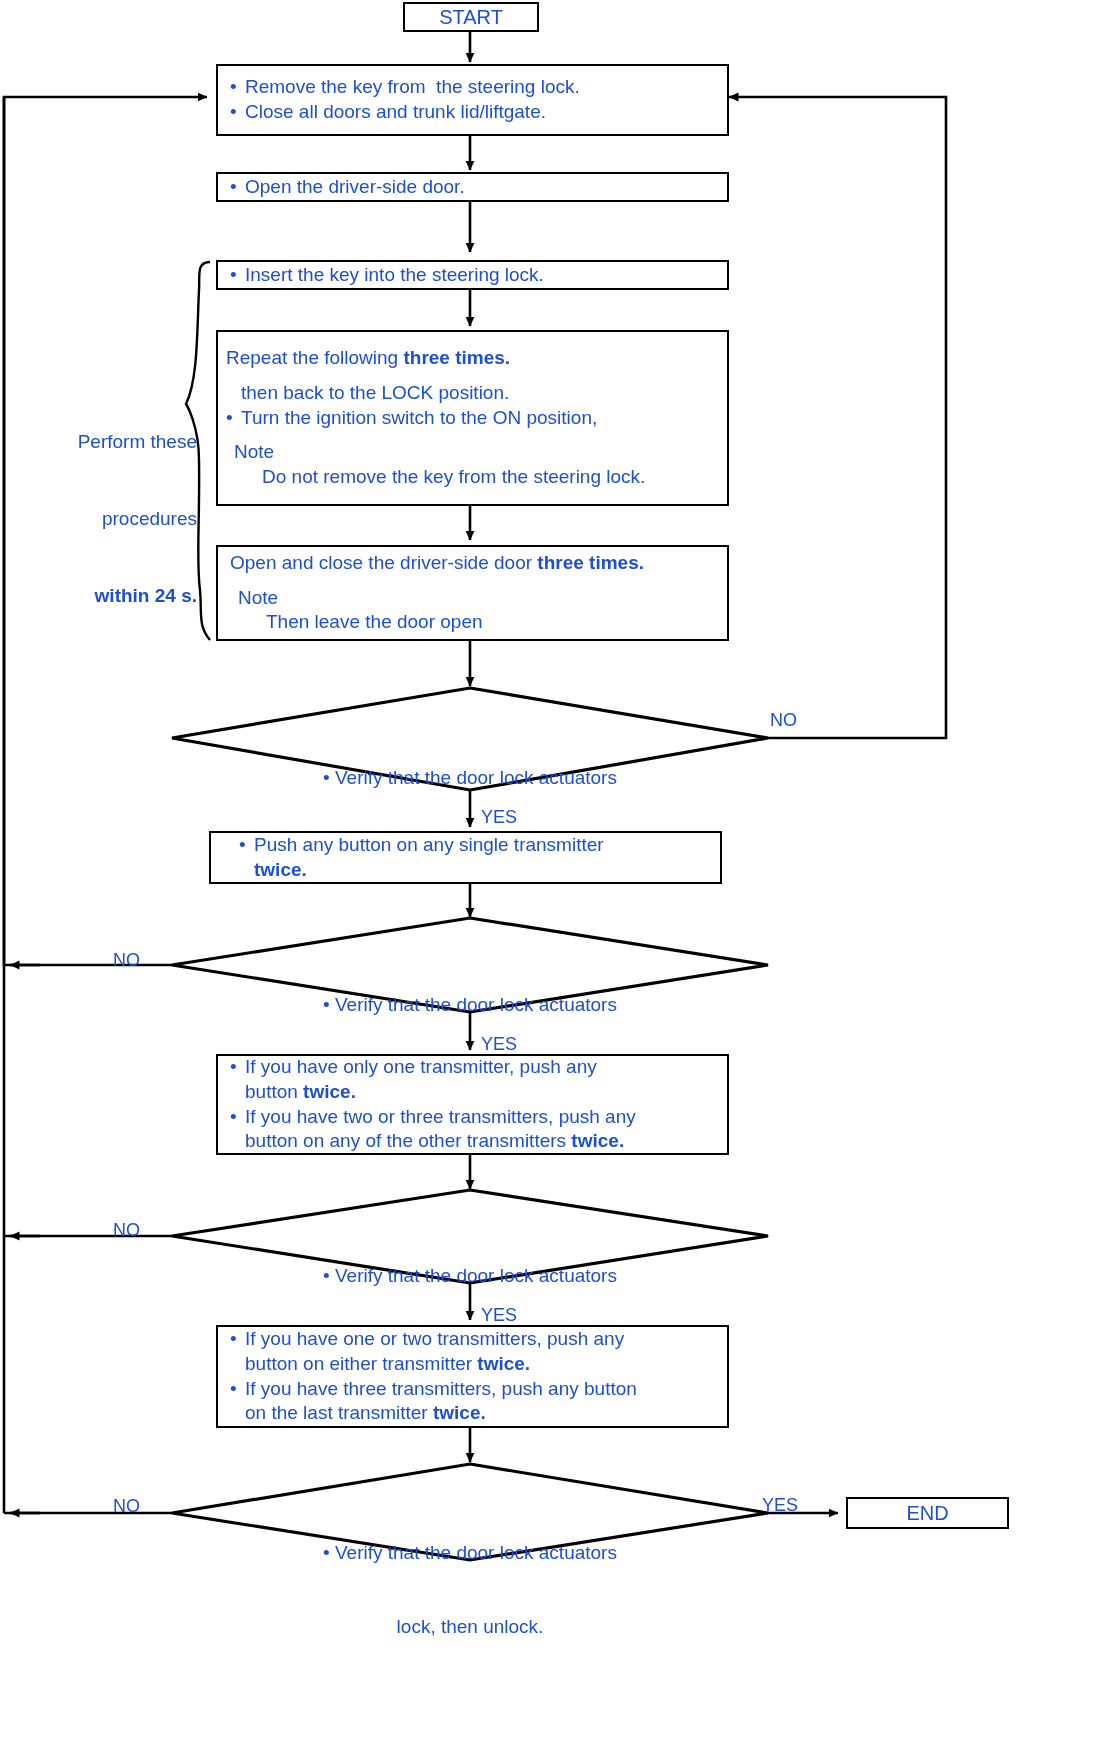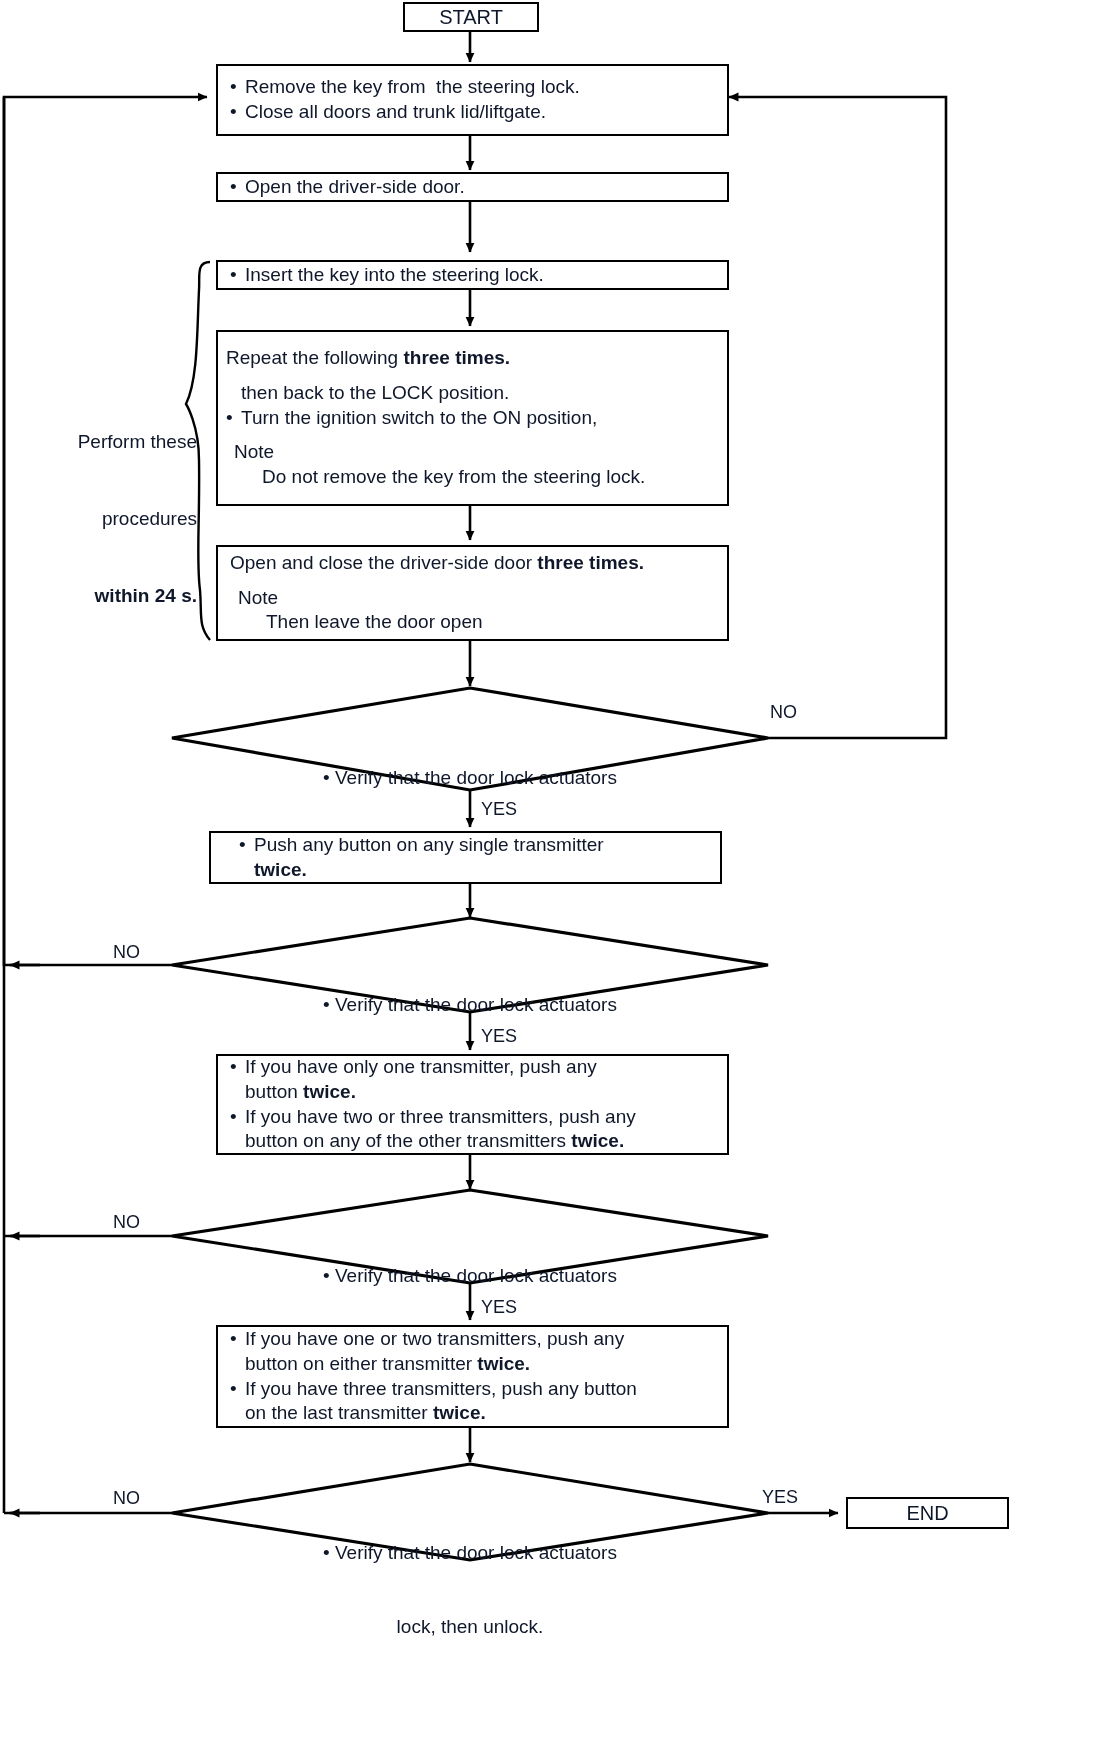--- a/index.html
+++ b/index.html
@@ -6,21 +6,21 @@
     margin: 0;
     padding: 0;
     background: #ffffff;
   }
   #canvas {
     position: relative;
     width: 1114px;
     height: 1751px;
     background: #ffffff;
     font-family: "Liberation Sans", sans-serif;
-    color: #0f172a;
+    color: #1d4ed8;
     overflow: hidden;
   }
   #edges {
     position: absolute;
     left: 0; top: 0;
     width: 1114px;
     height: 1751px;
     pointer-events: none;
   }
   .node {
@@ -81,20 +81,21 @@
     font-size: 19px;
     line-height: 1.30;
     pointer-events: none;
     white-space: pre-wrap;
   }
   .edge-label {
     position: absolute;
     font-size: 18px;
     line-height: 1;
     white-space: nowrap;
+    margin-top: 8px;
   }
   .side-note {
     position: absolute;
     font-size: 19px;
     line-height: 1.35;
     white-space: pre-wrap;
     text-align: right;
   }
 </style>
 </head>

